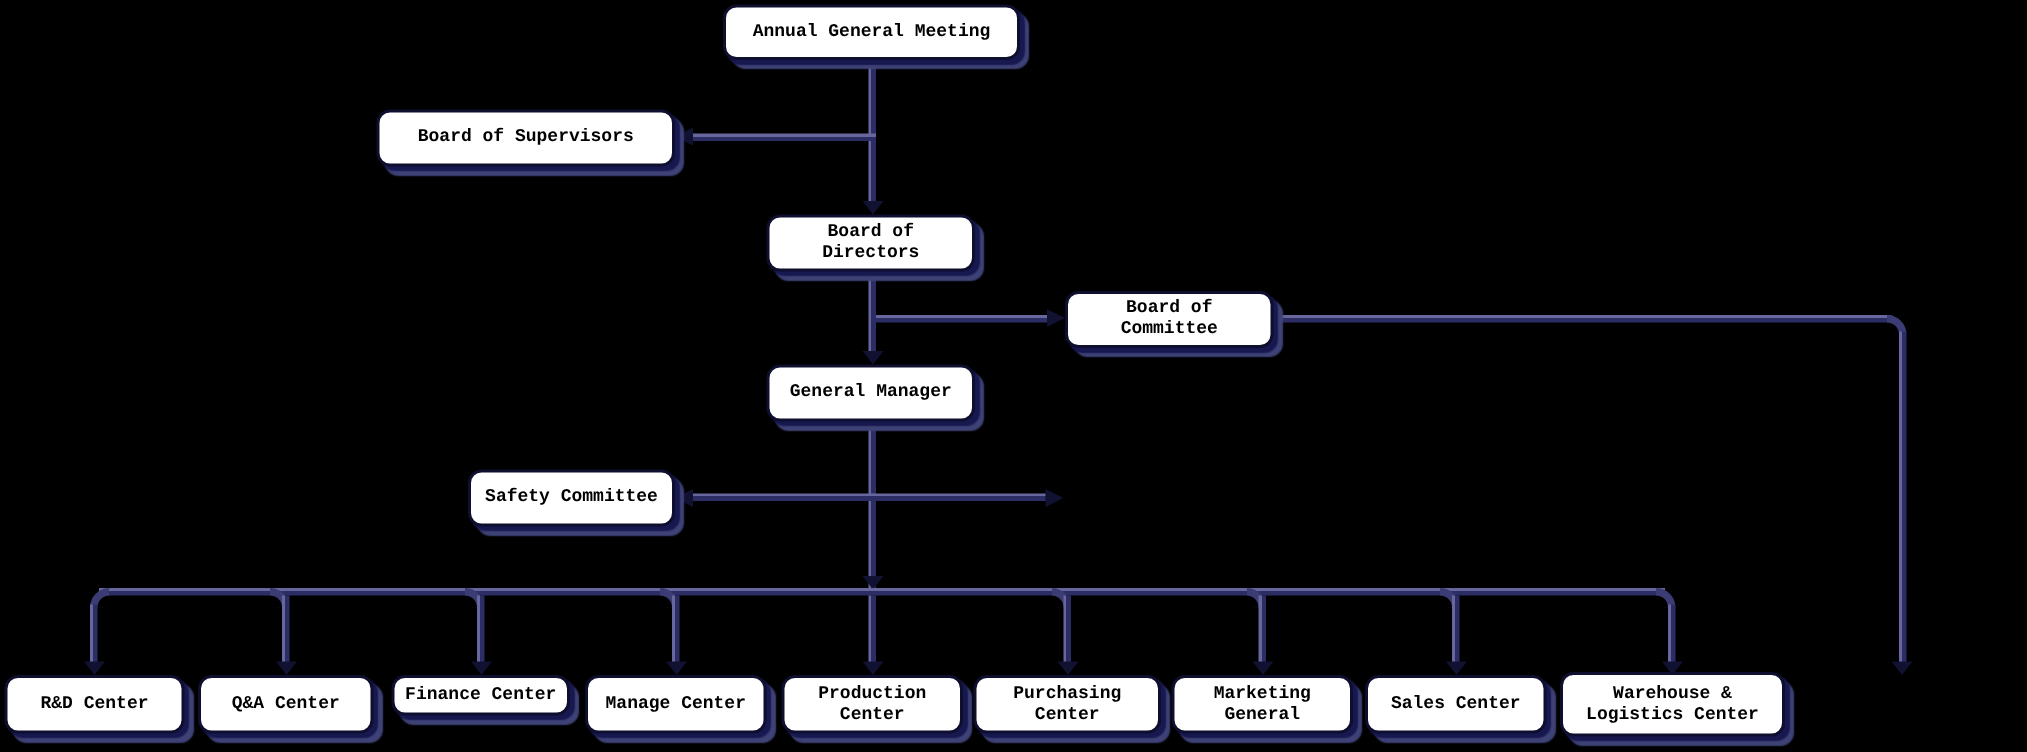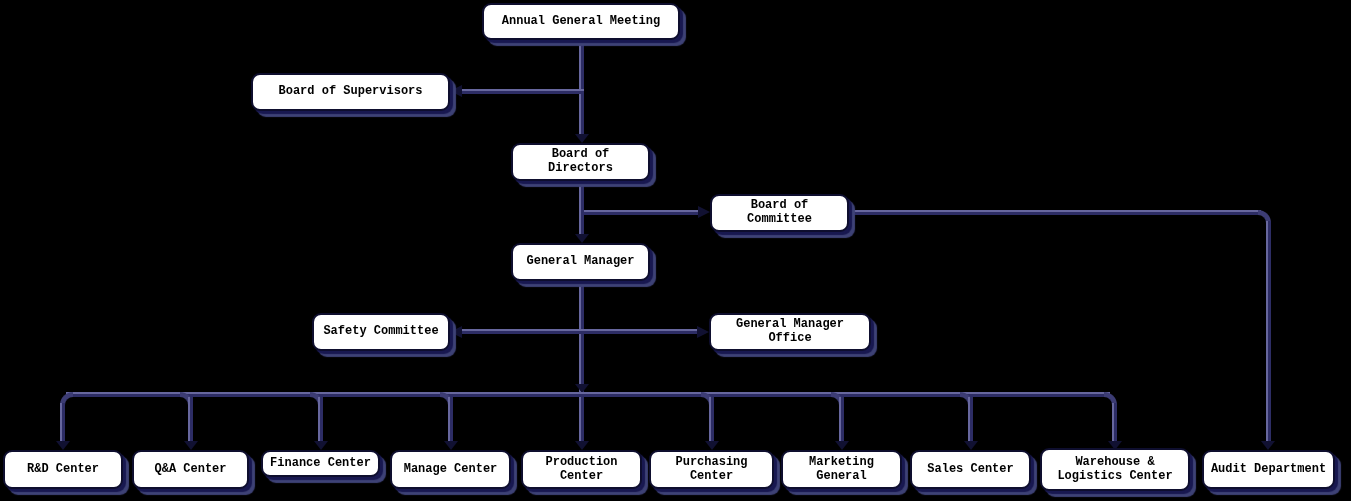--- a/index.html
+++ b/index.html
@@ -105,23 +105,20 @@
     </div>
 
   <div class="node" style="left:511px; top:243px; width:139px; height:38px;">
     <span>General Manager</span>
     </div>
 
   <div class="node" style="left:312px; top:313px; width:138px; height:38px;">
     <span>Safety Committee</span>
     </div>
 
-  <div class="node" style="left:709px; top:313px; width:162px; height:38px;">
-    <span>General Manager Office</span>
-    </div>
 
   <div class="node" style="left:3px;   top:450px; width:120px; height:39px;">
     <span>R&amp;D Center</span>
     </div>
 
   <div class="node" style="left:132px; top:450px; width:117px; height:39px;">
     <span>Q&amp;A Center</span>
     </div>
 
   <div class="node" style="left:261px; top:450px; width:119px; height:27px;">
@@ -145,17 +142,14 @@
     </div>
 
   <div class="node" style="left:910px; top:450px; width:121px; height:39px;">
     <span>Sales Center</span>
     </div>
 
   <div class="node" style="left:1040px; top:448px; width:150px; height:43px;">
     <span>Warehouse &amp; Logistics Center</span>
     </div>
 
-  <div class="node" style="left:1202px; top:450px; width:133px; height:39px;">
-    <span>Audit Department</span>
-    </div>
 
 </div>
 
 </body></html>

